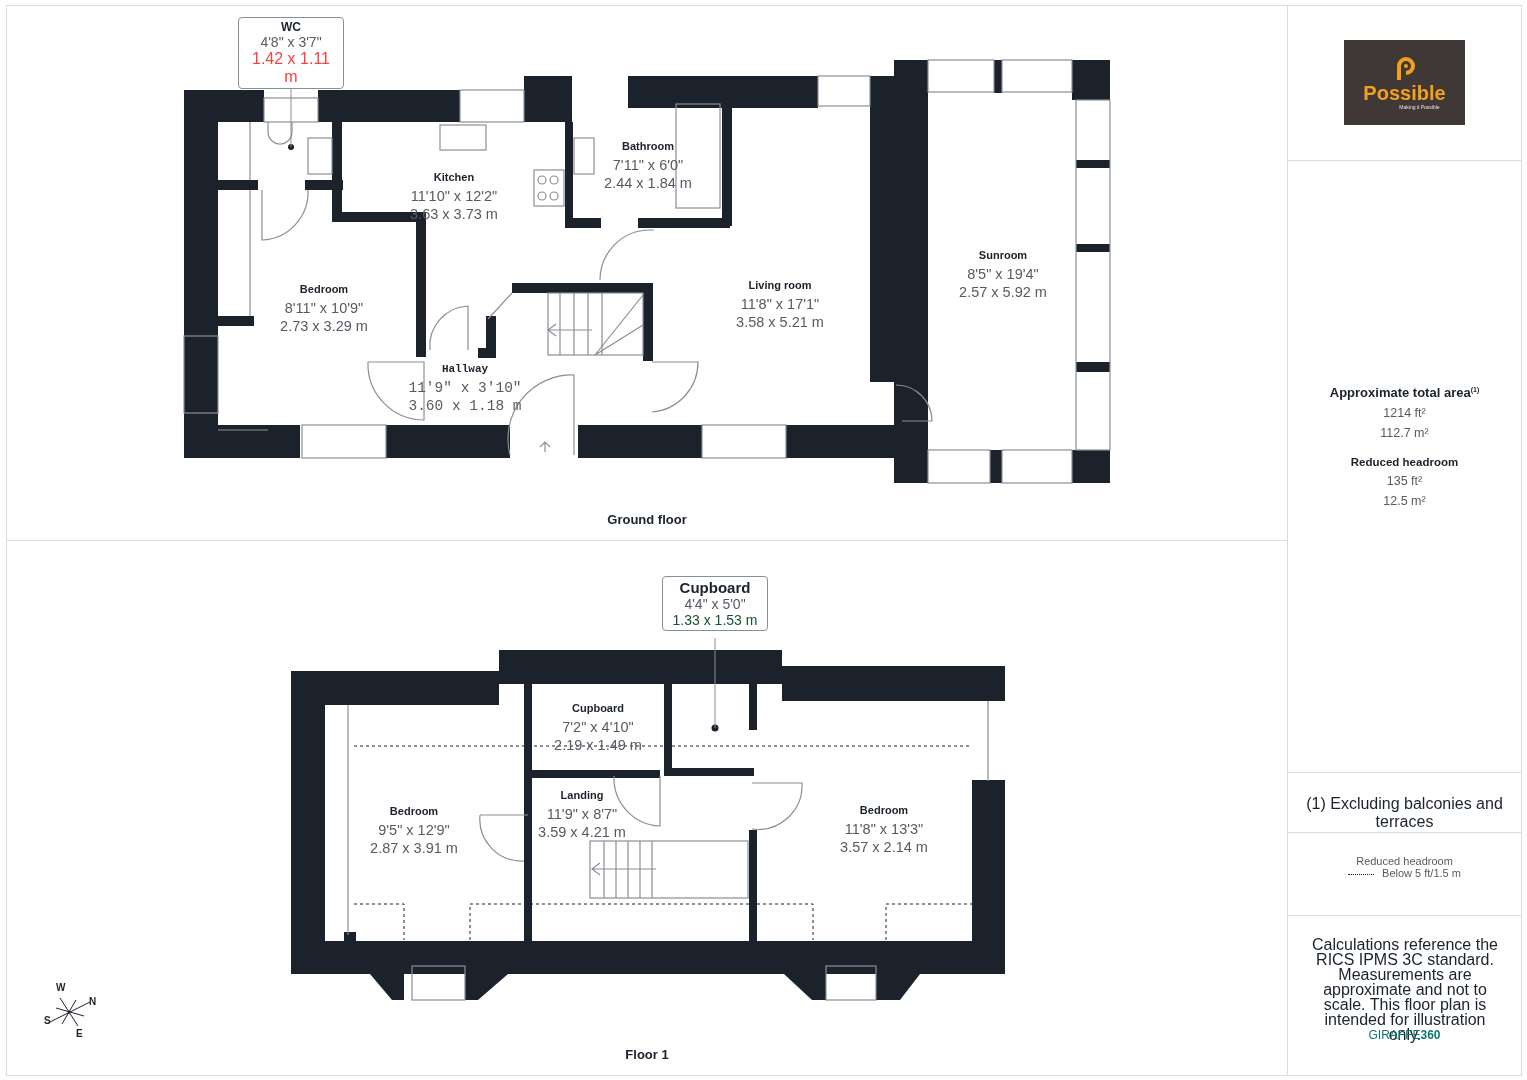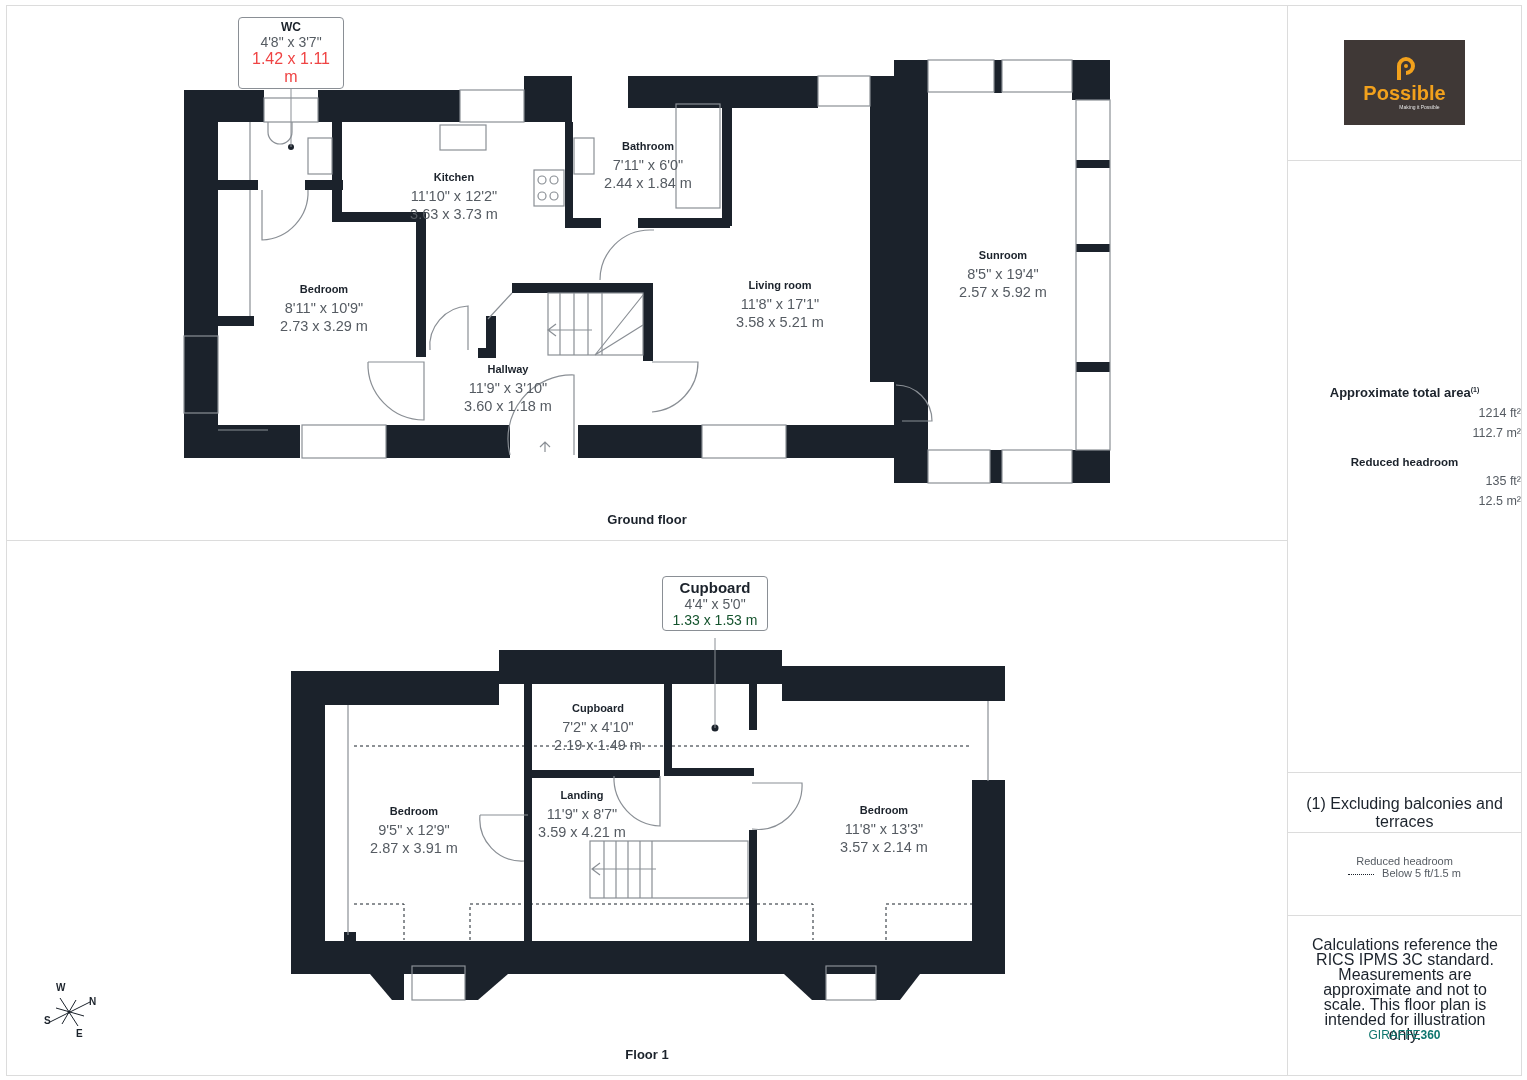--- a/index.html
+++ b/index.html
@@ -13,21 +13,21 @@
   .lbl { position: absolute; text-align: center; transform: translateX(-50%); white-space: nowrap; }
   .lbl .name { font-weight: bold; font-size: 11px; color: #1b222b; line-height: 19px; }
   .lbl .dim { font-size: 14.5px; color: #555b62; line-height: 18px; }
   .callout { position: absolute; border: 1px solid #8a8f95; border-radius: 4px; background: #fff; padding: 2px 8px; text-align: center; box-sizing: border-box; }
   .floor-title { position: absolute; font-weight: bold; font-size: 13px; transform: translateX(-50%); }
   .logo { position: absolute; left: 1344px; top: 40px; width: 121px; height: 85px; background: #3f3836; display: flex; flex-direction: column; align-items: center; justify-content: center; }
   .logo .word { color: #f2a11c; font-weight: bold; font-size: 20px; line-height: 22px; }
   .logo .tag { color: #e5e5e5; font-size: 5px; margin-left: 30px; }
   .side { position: absolute; left: 1288px; width: 233px; text-align: center; }
   .side .h { font-weight: bold; font-size: 13px; color: #1b222b; }
-  .side .v { font-size: 12.5px; color: #555b62; margin-top: 6px; text-align: right; }
+  .side .v { font-size: 12.5px; color: #555b62; margin-top: 6px; }
   .side .small { font-size: 11px; color: #555b62; }
   sup { font-size: 7px; }
   .compass { position: absolute; left: 40px; top: 980px; width: 70px; height: 65px; }
   .compass span { position: absolute; font-size: 10px; font-weight: bold; }
 </style>
 </head>
 <body>
 
 <div class="frame panel-left-top"></div>
 <div class="frame panel-left-bottom"></div>
@@ -172,21 +172,21 @@
 <div class="lbl" style="left:648px; top:137px;">
   <div class="name">Bathroom</div>
   <div class="dim">7'11" x 6'0"</div>
   <div class="dim">2.44 x 1.84 m</div>
 </div>
 <div class="lbl" style="left:324px; top:280px;">
   <div class="name">Bedroom</div>
   <div class="dim">8'11" x 10'9"</div>
   <div class="dim">2.73 x 3.29 m</div>
 </div>
-<div class="lbl" style="left:508px; top:360px;">
+<div class="lbl" style="left:465px; top:360px;font-family:Liberation Mono, monospace;">
   <div class="name">Hallway</div>
   <div class="dim">11'9" x 3'10"</div>
   <div class="dim">3.60 x 1.18 m</div>
 </div>
 <div class="lbl" style="left:780px; top:276px;">
   <div class="name">Living room</div>
   <div class="dim">11'8" x 17'1"</div>
   <div class="dim">3.58 x 5.21 m</div>
 </div>
 <div class="lbl" style="left:1003px; top:246px;">

